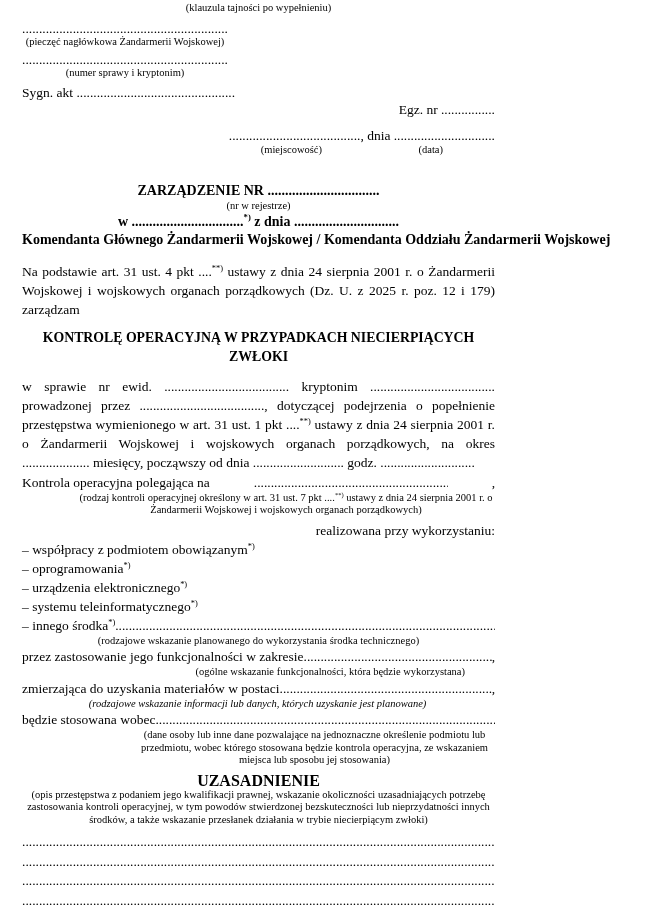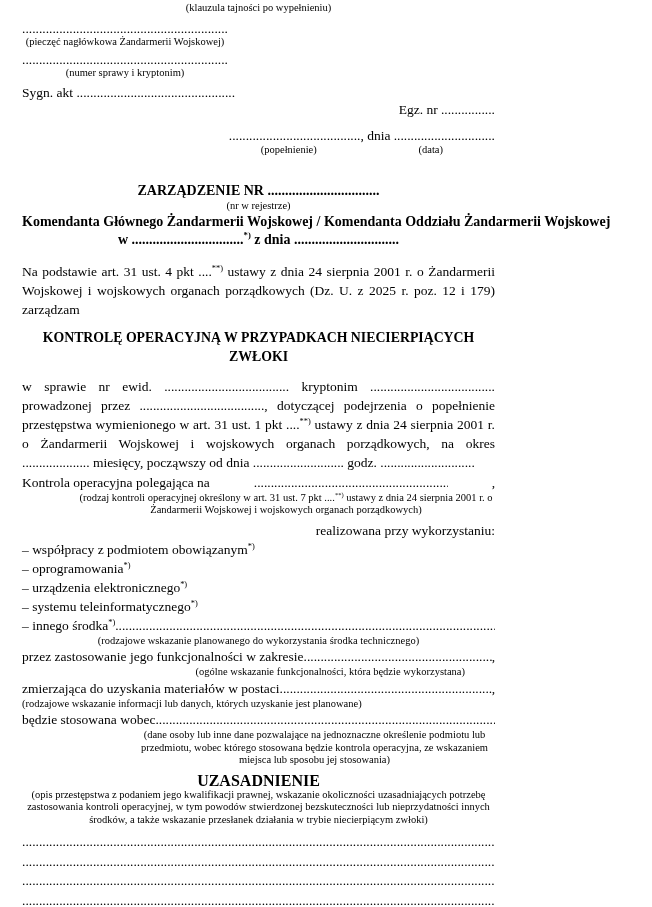--- a/index.html
+++ b/index.html
@@ -28,21 +28,21 @@
   .title-block{margin-top:26px;line-height:18px;}
   .title-line{font-weight:bold;font-size:14px;white-space:nowrap;}
   .legal{margin-top:13px;}
   .op-heading{margin-top:9px;font-weight:bold;font-size:13.8px;}
   .case-para{margin-top:11px;}
   .kontrola{margin-top:1px;gap:44px;}
   .ktype-caption{margin-left:auto;width:418px;text-align:center;}
   .realizowana{margin-top:4px;text-align:right;}
   .item{line-height:19px;}
   .funkc-caption{text-align:right;padding-right:30px;}
-  .material-caption{text-align:left;padding-right:2px;}
+  .material-caption{text-align:center;padding-right:2px;font-style:italic;}
   .target-caption{padding-left:112px;text-align:center;}
   .just-block{margin-top:5px;}
   .just-heading{font-weight:bold;font-size:16px;line-height:17px;}
   .fill-area{margin-top:6px;}
   .pagenum{line-height:13px;margin-top:2px;}
   .bottom-block{margin-top:4px;line-height:14px;}
 </style>
 </head>
 <body>
 
@@ -60,30 +60,30 @@
     <div class="caption center">(numer sprawy i kryptonim)</div>
   </div>
 
   <div class="sygn">Sygn. akt ...............................................</div>
 
   <div class="right egz">Egz. nr ................</div>
 
   <div class="place-date">
     <div>......................................., dnia ..............................</div>
     <div class="place-date-labels caption">
-      <span>(popełnienie)</span>
+      <span>(miejscowość)</span>
       <span>(data)</span>
     </div>
   </div>
 
   <div class="title-block center">
     <div class="title-line">ZARZĄDZENIE NR ................................</div>
     <div class="caption">(nr w rejestrze)</div>
+    <div class="title-line"><span>w ................................</span><sup>*)</sup><span> z dnia ..............................</span></div>
     <div class="title-line">Komendanta Głównego Żandarmerii Wojskowej / Komendanta Oddziału Żandarmerii Wojskowej</div>
-    <div class="title-line"><span>w ................................</span><sup>*)</sup><span> z dnia ..............................</span></div>
   </div>
 
   <p class="legal justify" style="margin:13px 0 0 0;"><span>Na podstawie art. 31 ust. 4 pkt ....</span><sup>**)</sup><span> ustawy z dnia 24 sierpnia 2001 r. o Żandarmerii Wojskowej i wojskowych organach porządkowych (Dz. U. z 2025 r. poz. 12 i 179) zarządzam</span></p>
 
   <div class="center op-heading">KONTROLĘ OPERACYJNĄ W PRZYPADKACH NIECIERPIĄCYCH ZWŁOKI</div>
 
   <p class="case-para justify" style="margin:11px 0 0 0;"><span>w sprawie nr ewid. ..................................... kryptonim ..................................... prowadzonej przez ....................................., dotyczącej podejrzenia o popełnienie przestępstwa wymienionego w art. 31 ust. 1 pkt ....</span><sup>**)</sup><span> ustawy z dnia 24 sierpnia 2001 r. o Żandarmerii Wojskowej i wojskowych organach porządkowych, na okres .................... miesięcy, począwszy od dnia ........................... godz. ............................</span></p>
 
   <div class="dotline kontrola">
     <span>Kontrola operacyjna polegająca na </span>

